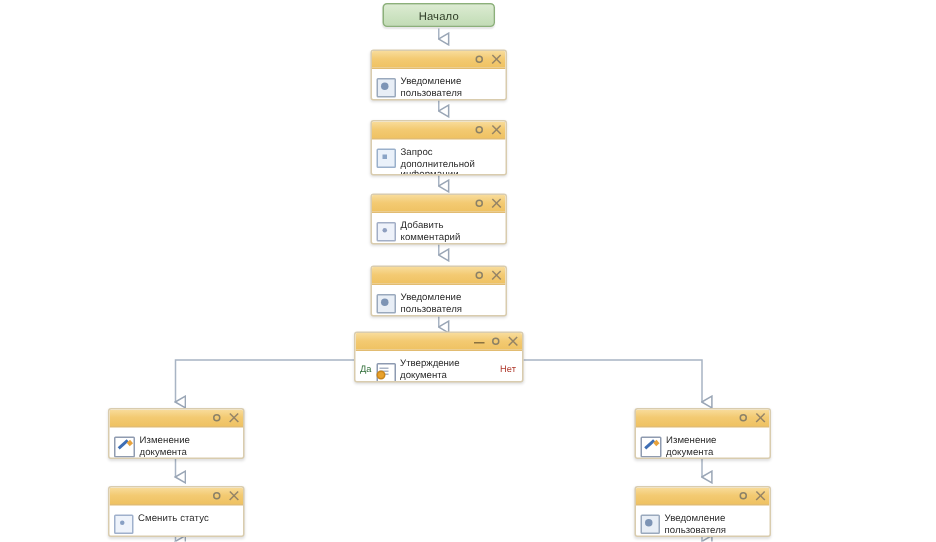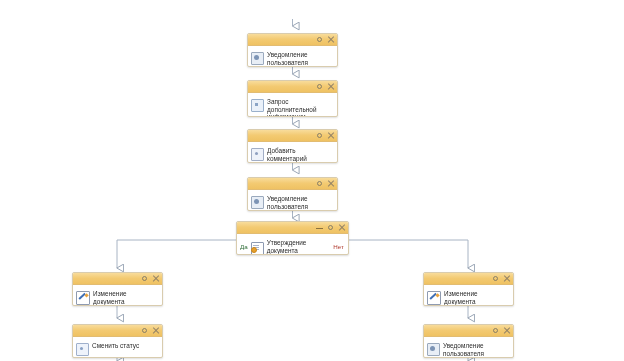--- a/index.html
+++ b/index.html
@@ -317,20 +317,23 @@
 
       <line x1="117" y1="306" x2="117" y2="318" marker-end="url(#arrow)"></line>
 
       <line x1="468" y1="306" x2="468" y2="318" marker-end="url(#arrow)"></line>
 
       <line x1="117" y1="356" x2="117" y2="361" marker-end="url(#arrow)"></line>
       <line x1="468" y1="356" x2="468" y2="361" marker-end="url(#arrow)"></line>
     </g>
   </svg>
 
+  <div class="start-node" style="left:255px; top:2px; width:75px; height:16px;">
+    <span>Начало</span>
+  </div>
 
   <div class="node" style="left:247px; top:33px; width:91px; height:34px;">
     <div class="node-header">
       <span class="hdr-icon ico-gear"></span>
       <span class="hdr-icon ico-close"></span>
     </div>
     <div class="node-body">
       <span class="node-glyph glyph-notify"></span>
       <span class="node-label">Уведомление пользователя</span>
     </div>

